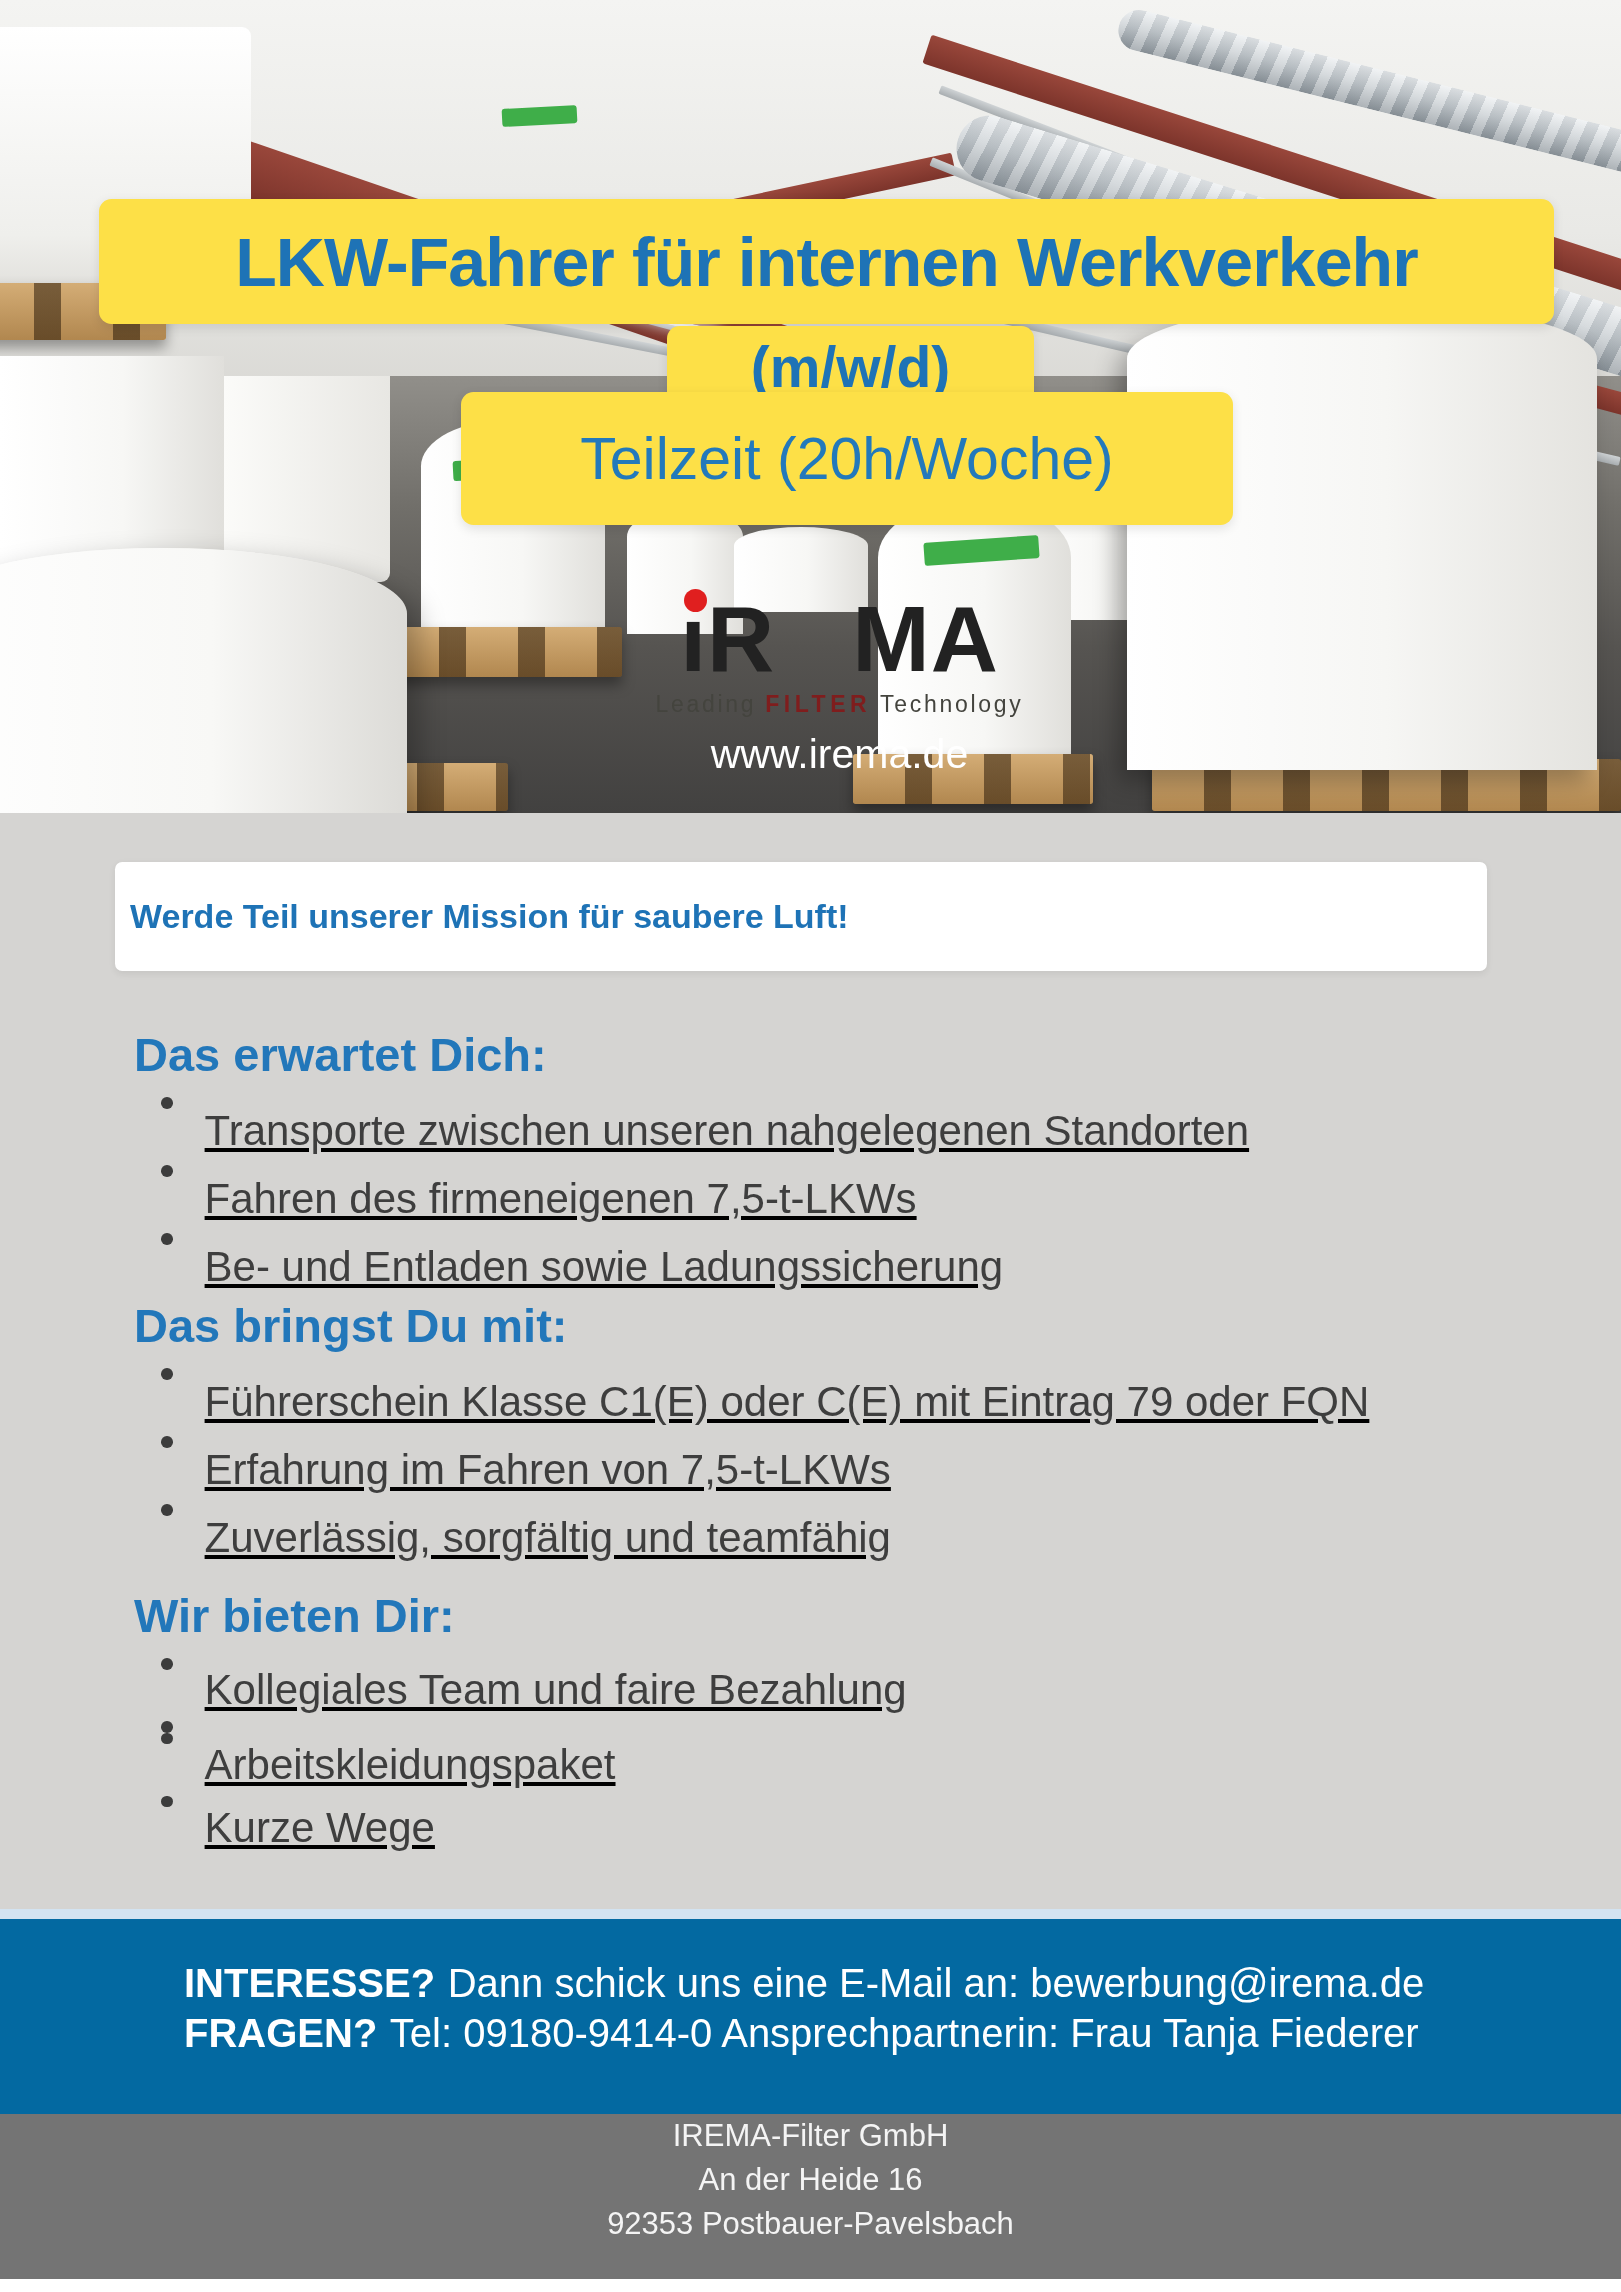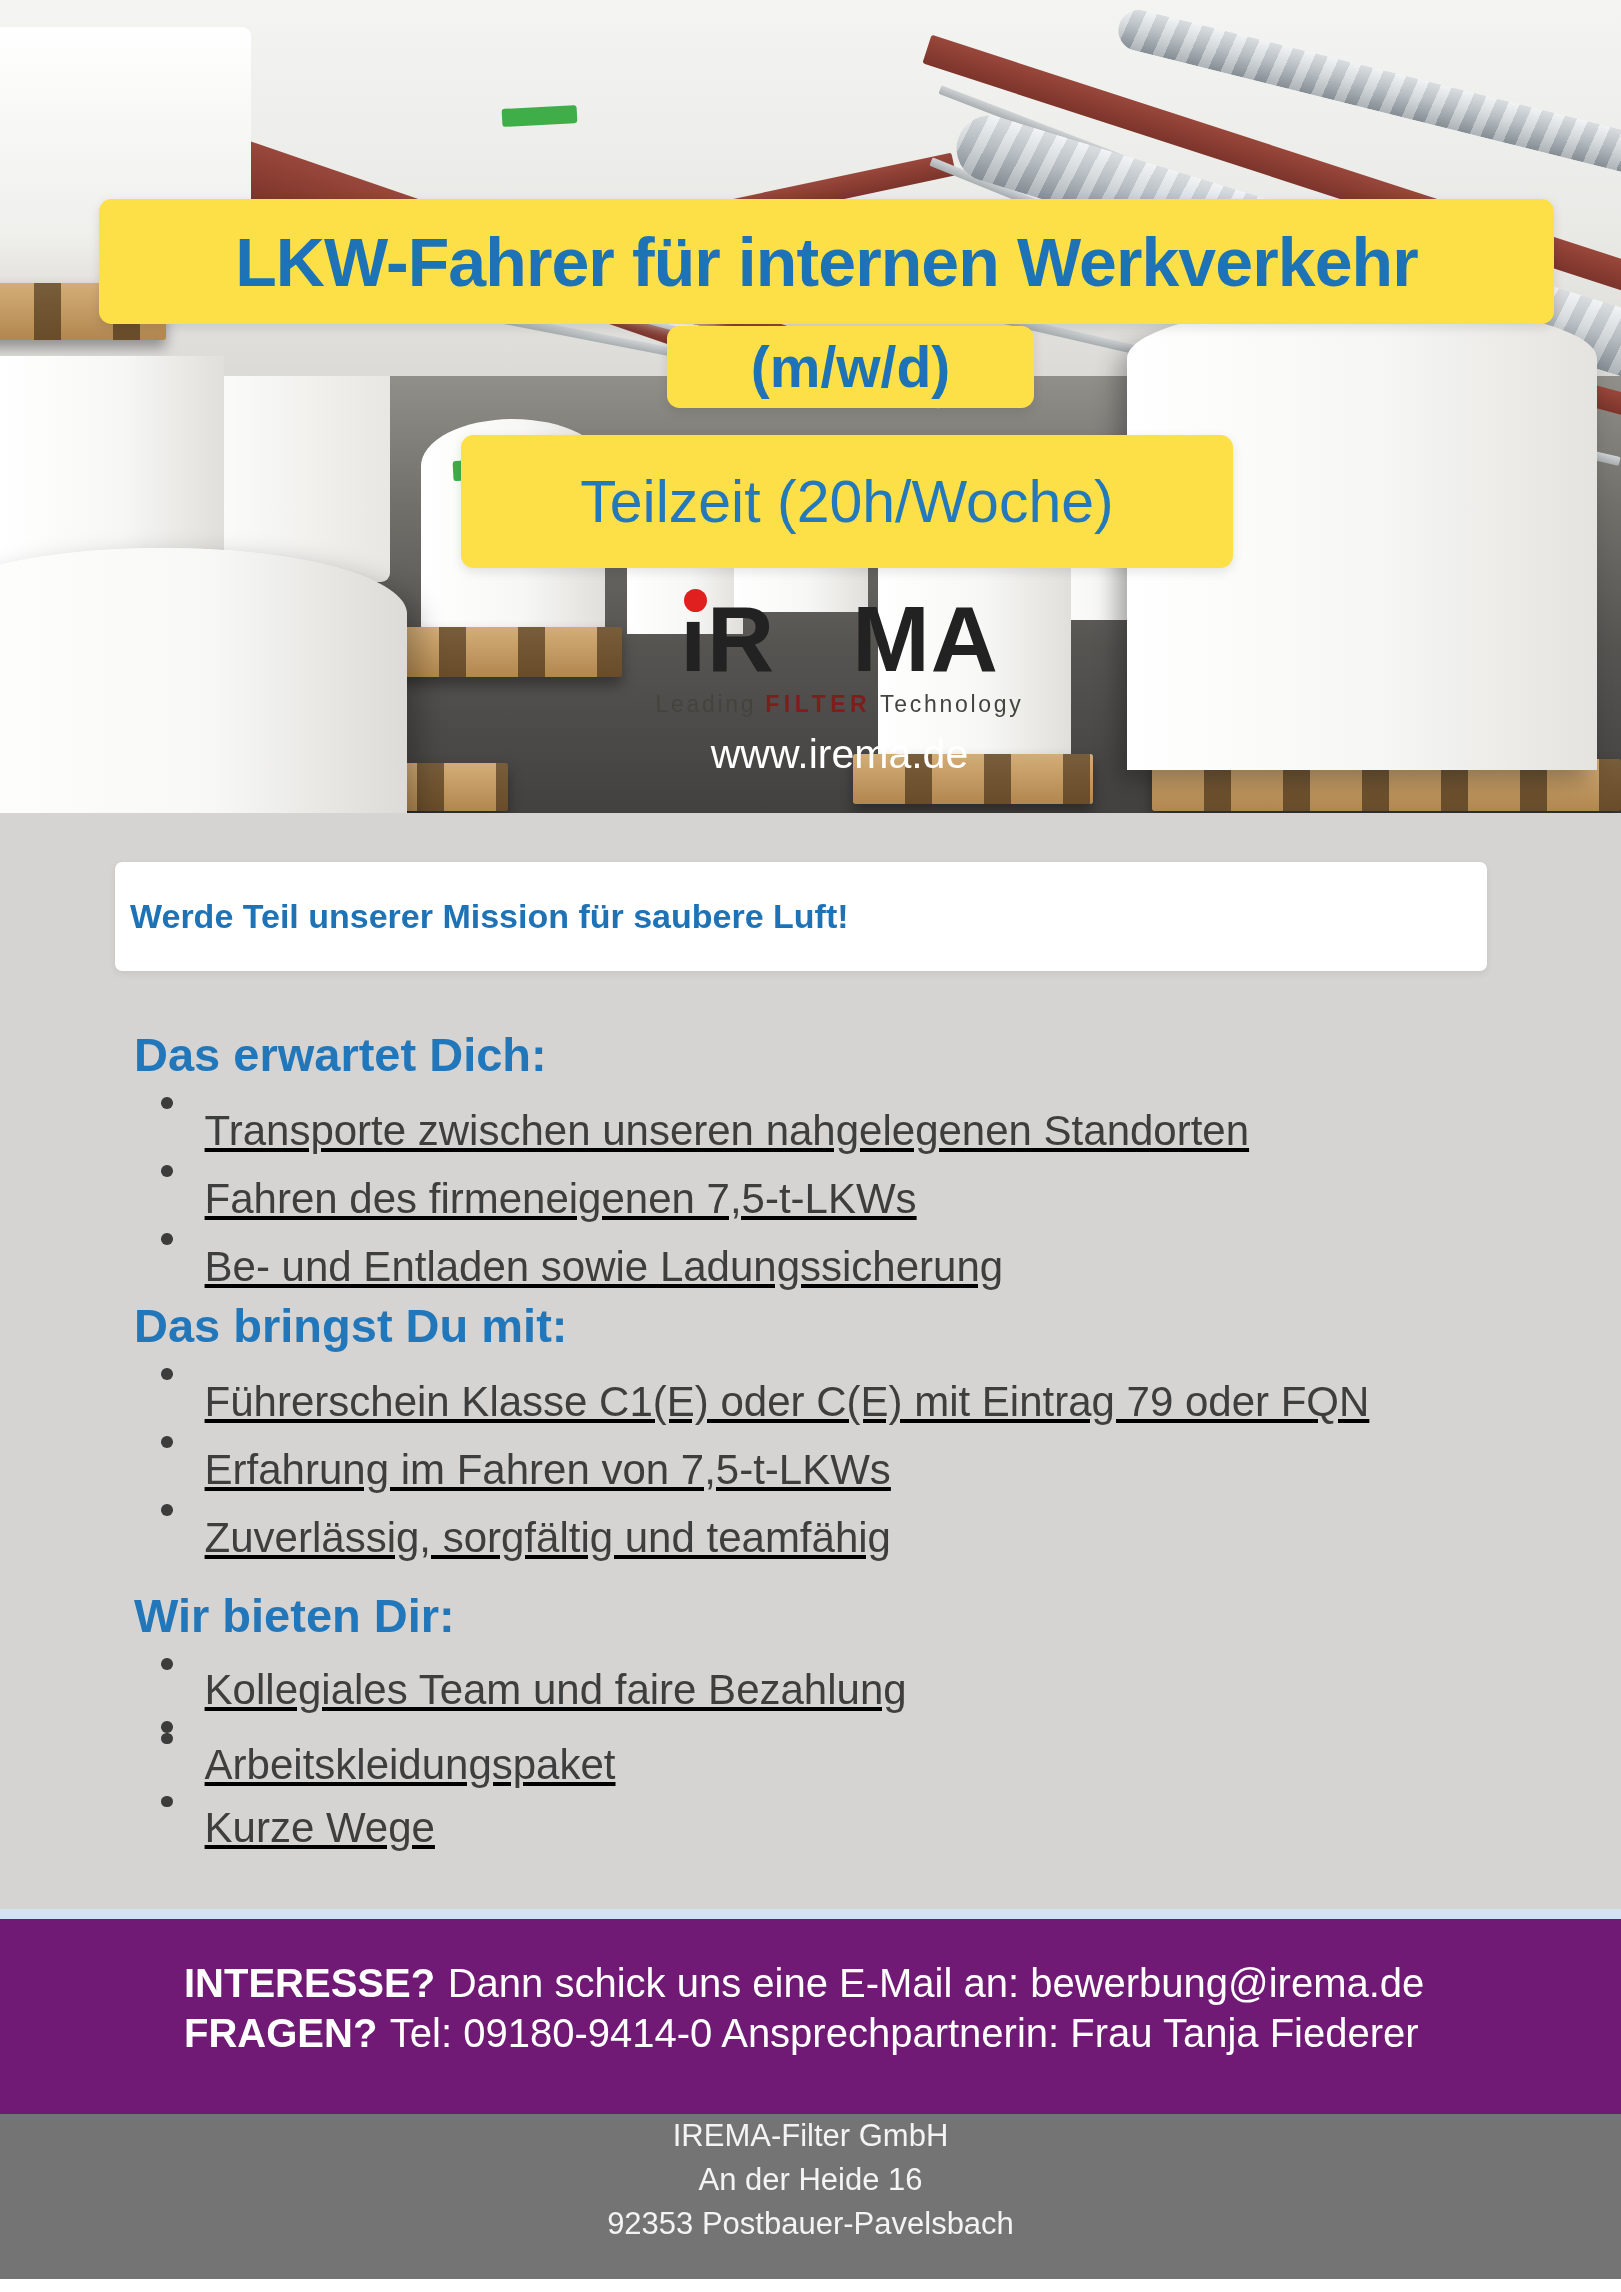--- a/index.html
+++ b/index.html
@@ -77,21 +77,21 @@
   .orangeguard{left:1290px;top:385px;width:47px;height:45px;background:#ec861f;position:absolute;border-radius:3.6px;}
   .hazard{left:1338px;top:398px;width:25px;height:38px;position:absolute;border-radius:1.8px;
     background:repeating-linear-gradient(45deg,#1c1c1c 0 7.2px,#f2c010 7.2px 14.3px);}
 
   
   .card{background:#fde047;border-radius:12.5px;box-shadow:0 3.6px 10.7px rgba(0,0,0,.10);}
   .card-title{left:99px;top:199px;width:1455px;height:125px;display:flex;align-items:center;justify-content:center;}
   .card-title span{font-size:68px;font-weight:bold;color:#1e73b6;white-space:nowrap;letter-spacing:-0.9px;}
   .card-mwd{left:667px;top:326px;width:367px;height:82px;display:flex;align-items:center;justify-content:center;}
   .card-mwd span{font-size:57px;font-weight:bold;color:#1e73b6;white-space:nowrap;}
-  .card-teil{left:461px;top:435px;width:772px;height:133px;display:flex;align-items:center;justify-content:center;}
+  .card-teil{left:461px;top:392px;width:772px;height:133px;display:flex;align-items:center;justify-content:center;}
   .card-teil span{font-size:59px;font-weight:400;color:#2379bb;white-space:nowrap;}
 
   
   .logo{left:0;right:0;top:593px;text-align:center;transform:translateX(29px);}
   .brand{position:relative;display:inline-block;font-size:93px;font-weight:bold;color:#222222;line-height:1;letter-spacing:0.9px;}
   .brand .ltr{vertical-align:baseline;margin-top:23px;}
   .logo-dot{position:absolute;left:3.6px;top:-3.6px;width:23px;height:23px;border-radius:50%;background:#e01f1f;}
   .logo-e{display:inline-block;width:63px;height:66px;margin:0 6.3px 0 8px;}
   .logo-e .bar{height:16px;background:#1d71b8;margin-bottom:9px;}
   .logo-e .bar:last-child{margin-bottom:0;}
@@ -108,21 +108,21 @@
   .sec h2{margin:0;font-size:47px;font-weight:bold;color:#2277ba;line-height:57px;}
   .sec ul{list-style:none;margin:14.3px 0 0 0;padding:0;}
   .sec li{display:flex;line-height:68px;padding-left:27px;text-decoration:underline;}
   .sec3 li{line-height:63px;}
   .bdot{width:11.6px;height:11.6px;border-radius:50%;background:#3c3c3c;margin-right:32px;flex-shrink:0;}
   .sec li span{font-size:42px;color:#3e3e3e;white-space:nowrap;}
   .sec1{top:1026px;} .sec2{top:1297px;} .sec3{top:1587px;}
 
   
   .band-top{left:0;top:1909px;width:1621px;height:9.9px;background:#d3e3f1;}
-  .band{left:0;top:1919px;width:1621px;height:228px;background:#701a75;color:#ffffff;}
+  .band{left:0;top:1919px;width:1621px;height:228px;background:#0369a1;color:#ffffff;}
   .band .inner{padding:39px 0 0 184px;font-size:40px;line-height:50px;}
   .band b{font-weight:bold;margin-right:12.5px;}
   .band .line{white-space:nowrap;}
 
   
   .foot{left:0;top:2114px;width:1621px;height:165px;background:#747474;color:#f4f4f4;text-align:center;}
   .foot .inner{font-size:31px;line-height:44px;}
 </style>
 </head>
 <body>

